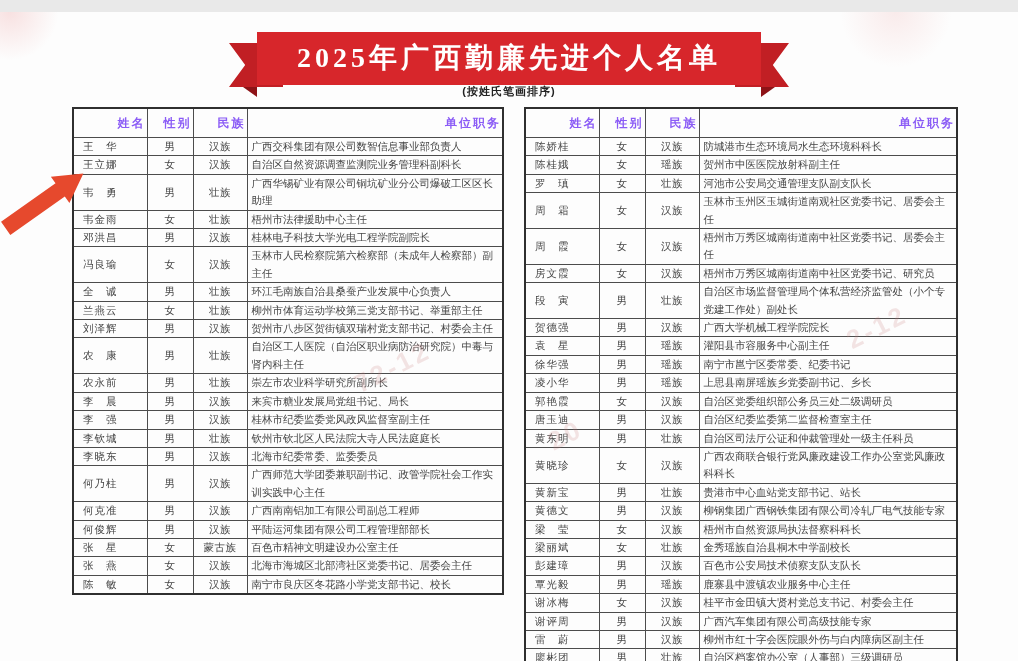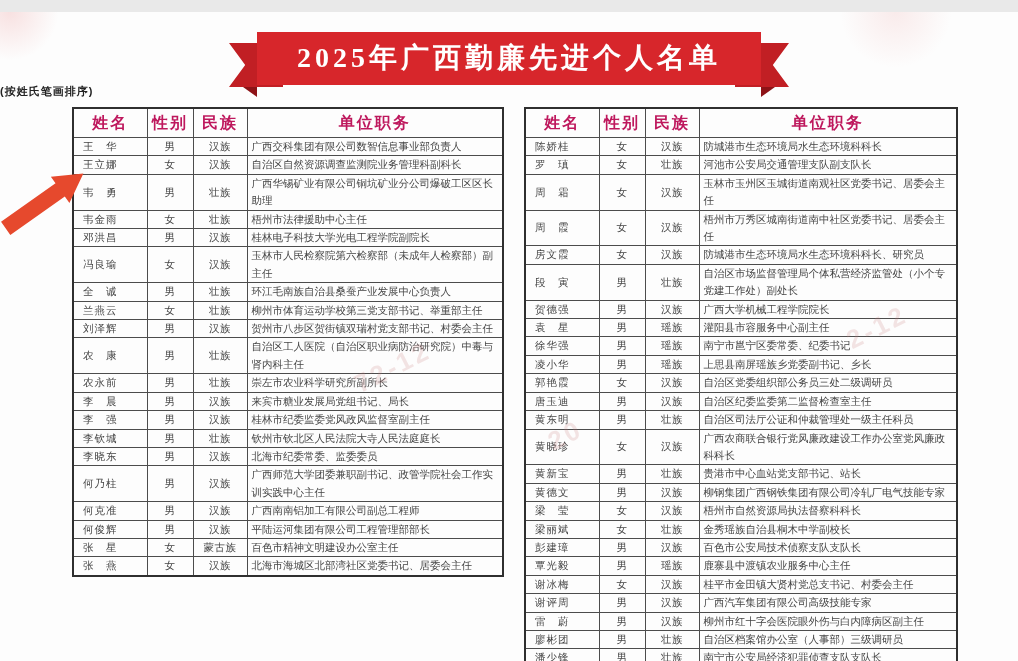--- a/index.html
+++ b/index.html
@@ -19,32 +19,32 @@
   .banner .tail.right{right:-28px;clip-path:polygon(0 0,100% 0,70% 50%,100% 100%,0 100%);}
   .banner .fold{position:absolute;width:0;height:0;z-index:1;}
   .banner .fold.left{left:-14px;top:55px;border-left:14px solid transparent;border-top:10px solid #8d1317;}
   .banner .fold.right{right:-14px;top:55px;border-right:14px solid transparent;border-top:10px solid #8d1317;}
   .banner .bar{
     position:relative;z-index:2;background:var(--red,#d7262b);color:#ffffff;
     font-family:"Liberation Serif", serif;font-weight:bold;font-size:28px;
     letter-spacing:4px;padding:7px 40px 8px 40px;white-space:nowrap;text-align:center;
   }
   .subtitle{
-    position:absolute;top:72px;left:0;width:100%;
+    position:absolute;top:72px;left:0;width:100%;text-align:center;
     font-size:11px;font-weight:bold;color:#222;letter-spacing:1px;z-index:2;
   }
   
   .tbl{position:absolute;top:95px;}
   .tbl.left{left:72px;width:432px;}
   .tbl.right{left:524px;width:434px;}
   table{border-collapse:collapse;width:100%;table-layout:fixed;border:2px solid #2f2f2f;}
   th,td{border:1px solid #4c4c4c;overflow:hidden;}
   th{
-    height:26px;font-size:16px;font-weight:bold;color:#be185d;
-    text-align:center;letter-spacing:2px;background:#fdfdfd;
+    height:26px;font-size:12px;font-weight:bold;color:#8b5cf6;
+    text-align:right;letter-spacing:2px;background:#fdfdfd;
   }
   td{
     font-size:10.5px;line-height:17.4px;color:#454545;
     padding:0 4px;vertical-align:middle;background:transparent;
   }
   td.c-name{padding-left:9px;letter-spacing:1px;white-space:nowrap;}
   td.c-gender,td.c-eth{text-align:center;letter-spacing:0.5px;}
   td.c-pos{padding-right:3px;word-break:break-all;}
   
   .arrow{position:absolute;left:0px;top:147px;z-index:4;}
@@ -204,20 +204,26 @@
             <td class="c-gender">女</td>
             <td class="c-eth">蒙古族</td>
             <td class="c-pos">百色市精神文明建设办公室主任</td>
           </tr>
           <tr>
             <td class="c-name">张　燕</td>
             <td class="c-gender">女</td>
             <td class="c-eth">汉族</td>
             <td class="c-pos">北海市海城区北部湾社区党委书记、居委会主任</td>
           </tr>
+          <tr>
+            <td class="c-name">陈　敏</td>
+            <td class="c-gender">女</td>
+            <td class="c-eth">汉族</td>
+            <td class="c-pos">南宁市良庆区冬花路小学党支部书记、校长</td>
+          </tr>
         </tbody>
     </table>
   </div>
 
   <div class="tbl right">
     <table>
       <colgroup>
           <col style="width:74px">
           <col style="width:46px">
           <col style="width:54px">
@@ -232,20 +238,26 @@
         </tr>
       </thead>
       <tbody>
           <tr>
             <td class="c-name">陈娇桂</td>
             <td class="c-gender">女</td>
             <td class="c-eth">汉族</td>
             <td class="c-pos">防城港市生态环境局水生态环境科科长</td>
           </tr>
           <tr>
+            <td class="c-name">陈桂娥</td>
+            <td class="c-gender">女</td>
+            <td class="c-eth">瑶族</td>
+            <td class="c-pos">贺州市中医医院放射科副主任</td>
+          </tr>
+          <tr>
             <td class="c-name">罗　瑱</td>
             <td class="c-gender">女</td>
             <td class="c-eth">壮族</td>
             <td class="c-pos">河池市公安局交通管理支队副支队长</td>
           </tr>
           <tr>
             <td class="c-name">周　霜</td>
             <td class="c-gender">女</td>
             <td class="c-eth">汉族</td>
             <td class="c-pos">玉林市玉州区玉城街道南观社区党委书记、居委会主任</td>
@@ -253,21 +265,21 @@
           <tr>
             <td class="c-name">周　霞</td>
             <td class="c-gender">女</td>
             <td class="c-eth">汉族</td>
             <td class="c-pos">梧州市万秀区城南街道南中社区党委书记、居委会主任</td>
           </tr>
           <tr>
             <td class="c-name">房文霞</td>
             <td class="c-gender">女</td>
             <td class="c-eth">汉族</td>
-            <td class="c-pos">防城港市生态环境局水生态环境科科长、研究员</td>
+            <td class="c-pos">梧州市万秀区城南街道南中社区党委书记、研究员</td>
           </tr>
           <tr>
             <td class="c-name">段　寅</td>
             <td class="c-gender">男</td>
             <td class="c-eth">壮族</td>
             <td class="c-pos">自治区市场监督管理局个体私营经济监管处（小个专党建工作处）副处长</td>
           </tr>
           <tr>
             <td class="c-name">贺德强</td>
             <td class="c-gender">男</td>

